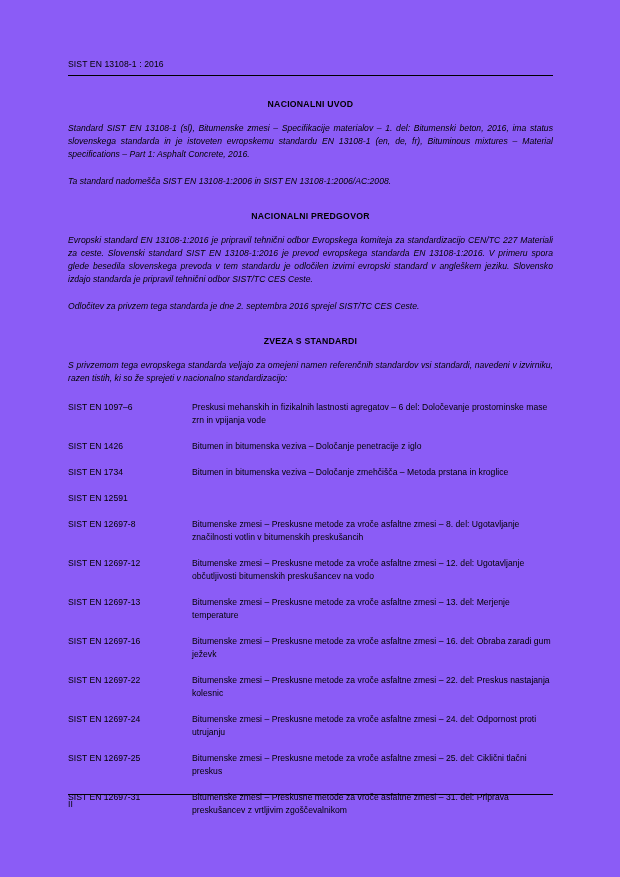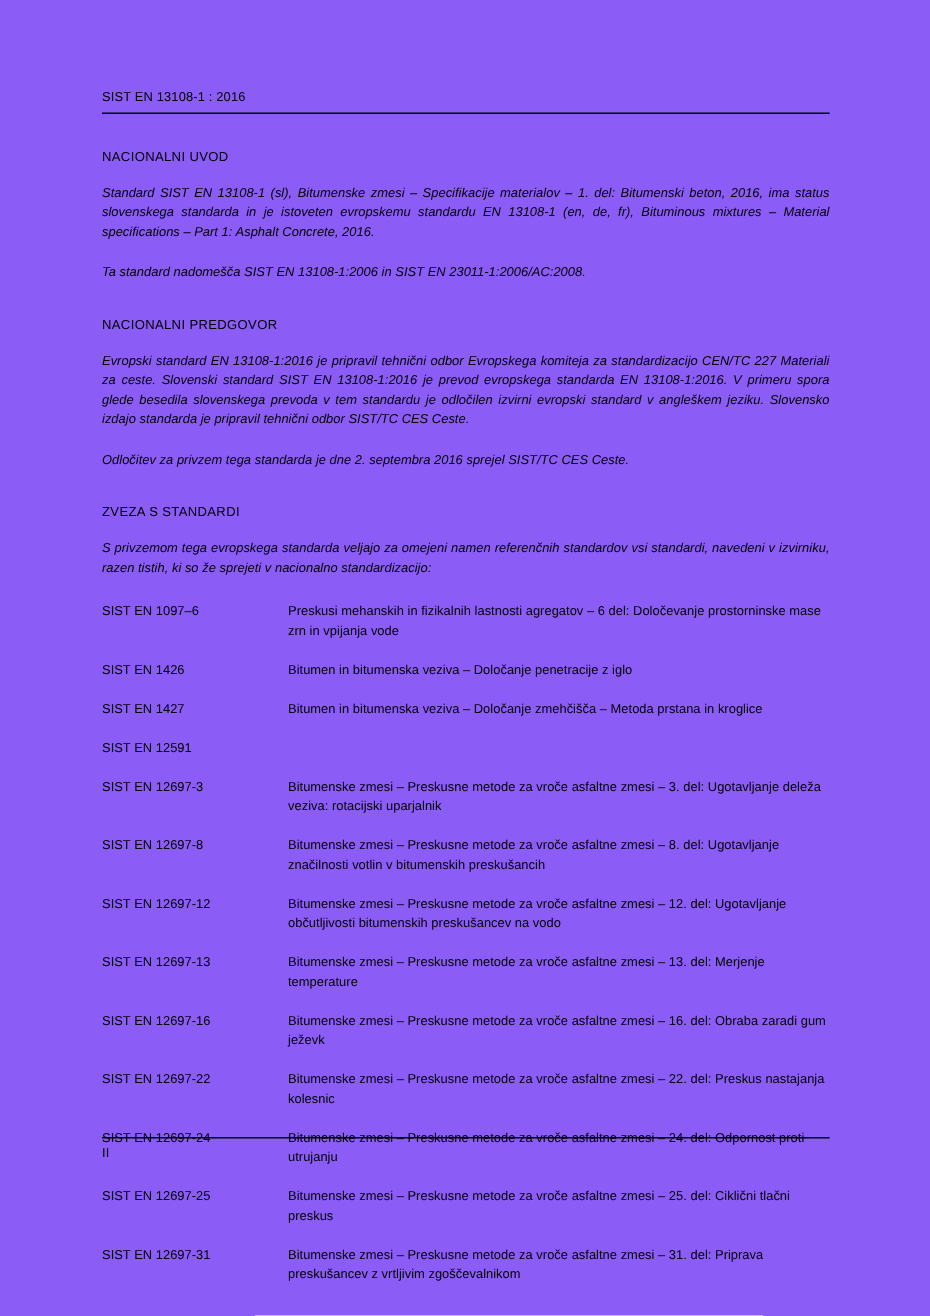--- a/index.html
+++ b/index.html
@@ -34,25 +34,26 @@
     line-height: 12px;
     letter-spacing: 0.1px;
     padding-bottom: 5px;
     border-bottom: 1.1px solid #000000;
     white-space: nowrap;
   }
 
   
   .section-heading {
     font-size: 8.7px;
-    font-weight: normal;
+    font-weight: bold;
     line-height: 12px;
     letter-spacing: 0.25px;
     margin-top: 22px;
     margin-bottom: 0;
+    text-align: center;
   }
 
   
   .para {
     font-size: 8.6px;
     line-height: 13.2px;
     text-align: justify;
     margin-top: 12px;
     margin-bottom: 0;
     letter-spacing: 0.02px;
@@ -85,21 +86,21 @@
     flex: 1 1 auto;
     font-size: 8.6px;
     line-height: 13.2px;
     letter-spacing: 0.02px;
   }
 
   
   .page-footer {
     position: absolute;
     left: 68px;
-    top: 758px;
+    top: 794px;
     width: 485px;
   }
   .footer-rule {
     border-top: 1.1px solid #000000;
     width: 100%;
   }
   .footer-num {
     font-size: 8.6px;
     line-height: 12px;
     padding-top: 3px;
@@ -112,21 +113,21 @@
 <div class="page">
 
   <div class="content">
 
     <div class="page-header">SIST EN 13108-1 : 2016</div>
 
     <div class="section-heading">NACIONALNI UVOD</div>
 
     <p class="para">Standard SIST EN 13108-1 (sl), Bitumenske zmesi – Specifikacije materialov – 1. del: Bitumenski beton, 2016, ima status slovenskega standarda in je istoveten evropskemu standardu EN 13108-1 (en, de, fr), Bituminous mixtures – Material specifications – Part 1: Asphalt Concrete, 2016.</p>
 
-    <p class="para loose">Ta standard nadomešča SIST EN 13108-1:2006 in SIST EN 23011-1:2006/AC:2008.</p>
+    <p class="para loose">Ta standard nadomešča SIST EN 13108-1:2006 in SIST EN 13108-1:2006/AC:2008.</p>
 
     <div class="section-heading">NACIONALNI PREDGOVOR</div>
 
     <p class="para">Evropski standard EN 13108-1:2016 je pripravil tehnični odbor Evropskega komiteja za standardizacijo CEN/TC 227 Materiali za ceste. Slovenski standard SIST EN 13108-1:2016 je prevod evropskega standarda EN 13108-1:2016. V primeru spora glede besedila slovenskega prevoda v tem standardu je odločilen izvirni evropski standard v angleškem jeziku. Slovensko izdajo standarda je pripravil tehnični odbor SIST/TC CES Ceste.</p>
 
     <p class="para loose">Odločitev za privzem tega standarda je dne 2. septembra 2016 sprejel SIST/TC CES Ceste.</p>
 
     <div class="section-heading">ZVEZA S STANDARDI</div>
 
     <p class="para">S privzemom tega evropskega standarda veljajo za omejeni namen referenčnih standardov vsi standardi, navedeni v izvirniku, razen tistih, ki so že sprejeti v nacionalno standardizacijo:</p>
@@ -134,29 +135,25 @@
     <div class="std-list">
         <div class="std-row">
           <div class="std-code">SIST EN 1097–6</div>
           <div class="std-desc">Preskusi mehanskih in fizikalnih lastnosti agregatov – 6 del: Določevanje prostorninske mase zrn in vpijanja vode</div>
         </div>
         <div class="std-row">
           <div class="std-code">SIST EN 1426</div>
           <div class="std-desc">Bitumen in bitumenska veziva – Določanje penetracije z iglo</div>
         </div>
         <div class="std-row">
-          <div class="std-code">SIST EN 1427</div>
+          <div class="std-code">SIST EN 1734</div>
           <div class="std-desc">Bitumen in bitumenska veziva – Določanje zmehčišča – Metoda prstana in kroglice</div>
         </div>
         <div class="std-row">
           <div class="std-code">SIST EN 12591</div>
-        </div>
-        <div class="std-row">
-          <div class="std-code">SIST EN 12697-3</div>
-          <div class="std-desc">Bitumenske zmesi – Preskusne metode za vroče asfaltne zmesi – 3. del: Ugotavljanje deleža veziva: rotacijski uparjalnik</div>
         </div>
         <div class="std-row">
           <div class="std-code">SIST EN 12697-8</div>
           <div class="std-desc">Bitumenske zmesi – Preskusne metode za vroče asfaltne zmesi – 8. del: Ugotavljanje značilnosti votlin v bitumenskih preskušancih</div>
         </div>
         <div class="std-row">
           <div class="std-code">SIST EN 12697-12</div>
           <div class="std-desc">Bitumenske zmesi – Preskusne metode za vroče asfaltne zmesi – 12. del: Ugotavljanje občutljivosti bitumenskih preskušancev na vodo</div>
         </div>
         <div class="std-row">

